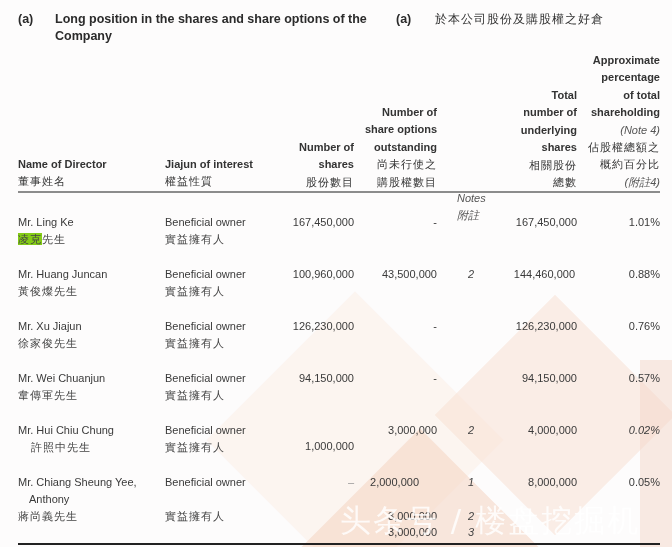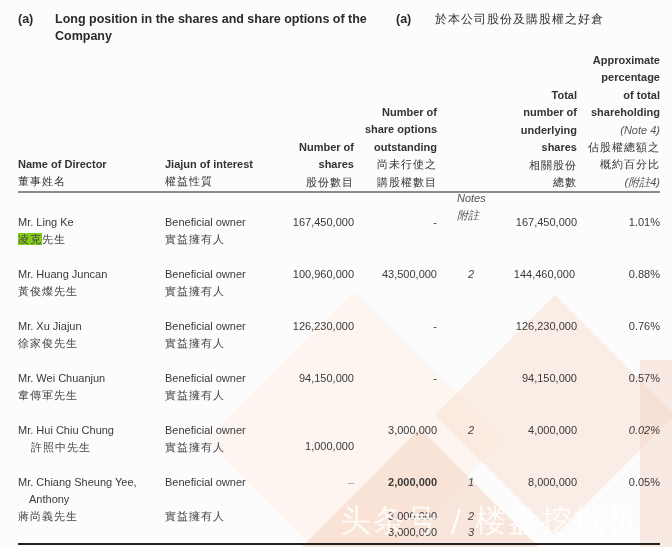--- a/index.html
+++ b/index.html
@@ -159,21 +159,21 @@
   <div class="cell right" style="left:560px; width:100px; top:422px;font-style:italic;">0.02%</div>
 </div>
 
 <div>
   <div class="cell" style="left:18px; top:474px;">Mr. Chiang Sheung Yee,</div>
   <div class="cell" style="left:29px; top:491px;">Anthony</div>
   <div class="cell zh" style="left:18px; top:508px;">蔣尚義先生</div>
   <div class="cell" style="left:165px; top:474px;">Beneficial owner</div>
   <div class="cell zh" style="left:165px; top:508px;">實益擁有人</div>
   <div class="cell right" style="left:254px; width:100px; top:474px; color:#999;">–</div>
-  <div class="cell right" style="left:337px; width:100px; top:474px;font-weight:bold;">2,000,000</div>
+  <div class="cell right" style="left:319px; width:100px; top:474px;">2,000,000</div>
   <div class="cell note" style="left:468px; top:474px;">1</div>
   <div class="cell right" style="left:337px; width:100px; top:508px;">3,000,000</div>
   <div class="cell note" style="left:468px; top:508px;">2</div>
   <div class="cell right" style="left:337px; width:100px; top:524px;">3,000,000</div>
   <div class="cell note" style="left:468px; top:524px;">3</div>
   <div class="cell right" style="left:477px; width:100px; top:474px;">8,000,000</div>
   <div class="cell right" style="left:560px; width:100px; top:474px;">0.05%</div>
 </div>
 
 <div class="rule-bottom"></div>

